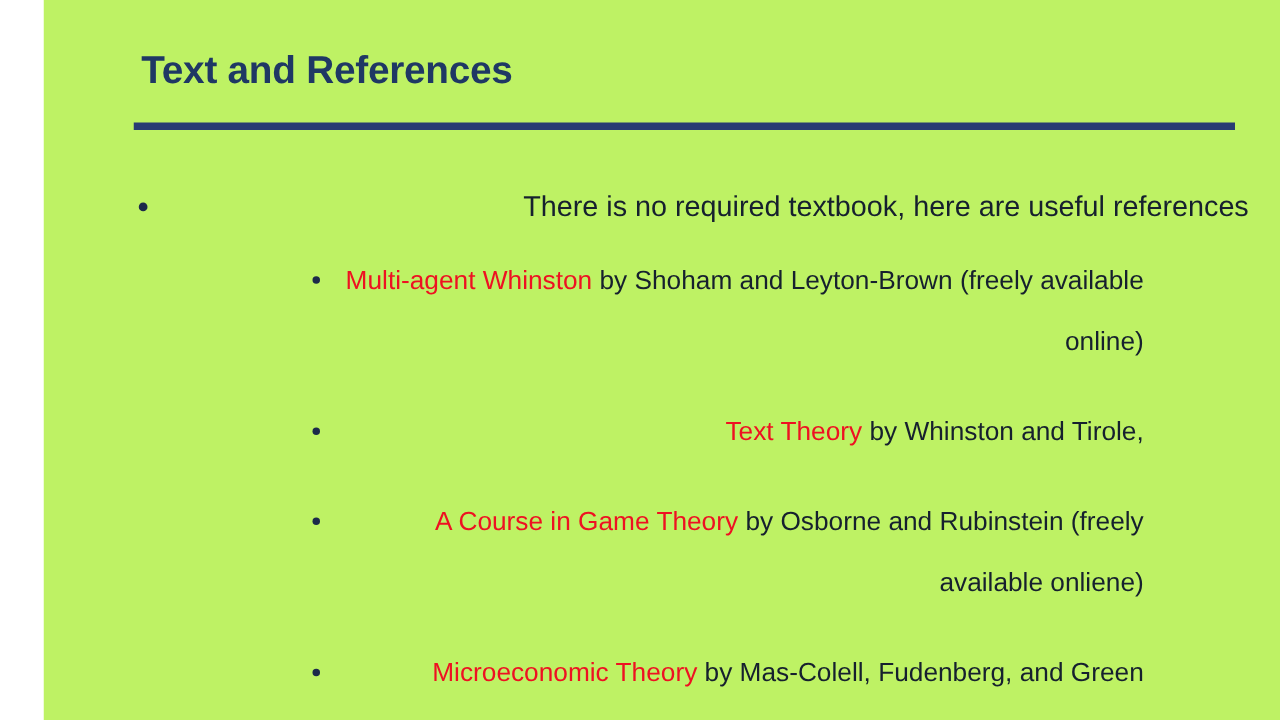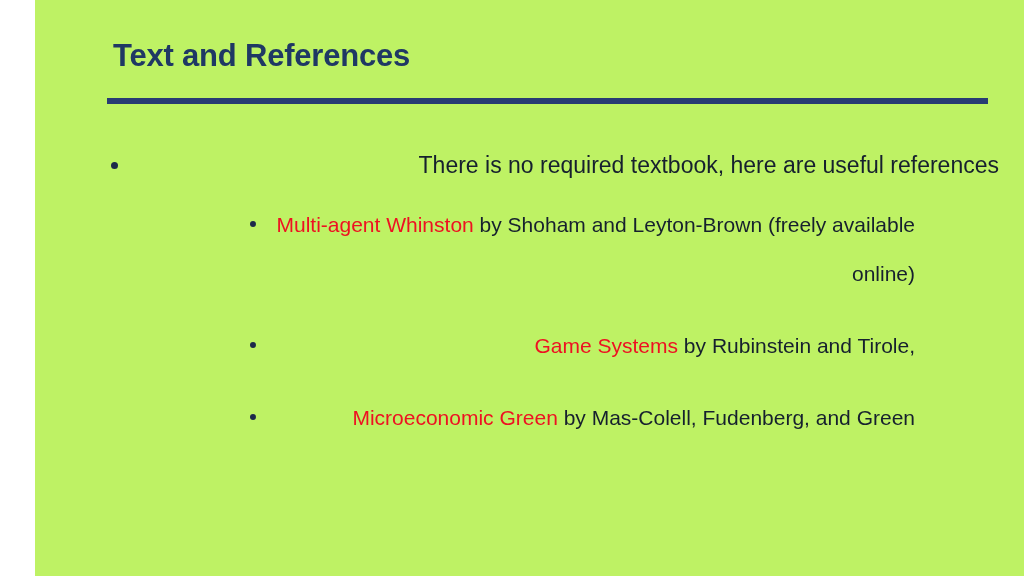--- a/index.html
+++ b/index.html
@@ -133,27 +133,31 @@
 
         <ul class="sub">
 
           <li class="lvl2">
             <span class="dot"></span>
             <span class="title-ref">Multi-agent Whinston</span><span class="rest-ref"> by Shoham and Leyton-Brown (freely available online)</span>
           </li>
 
           <li class="lvl2">
             <span class="dot"></span>
-            <span class="title-ref">Game Systems</span><span class="rest-ref"> by Rubinstein and Tirole,</span>
+            <span class="title-ref">Text Theory</span><span class="rest-ref"> by Whinston and Tirole,</span>
           </li>
-
 
           <li class="lvl2">
             <span class="dot"></span>
-            <span class="title-ref">Microeconomic Green</span><span class="rest-ref"> by Mas-Colell, Fudenberg, and Green</span>
+            <span class="title-ref">A Course in Game Theory</span><span class="rest-ref"> by Osborne and Rubinstein (freely available onliene)</span>
+          </li>
+
+          <li class="lvl2">
+            <span class="dot"></span>
+            <span class="title-ref">Microeconomic Theory</span><span class="rest-ref"> by Mas-Colell, Fudenberg, and Green</span>
           </li>
 
         </ul>
       </li>
 
     </ul>
   </div>
 
 </div>
 

